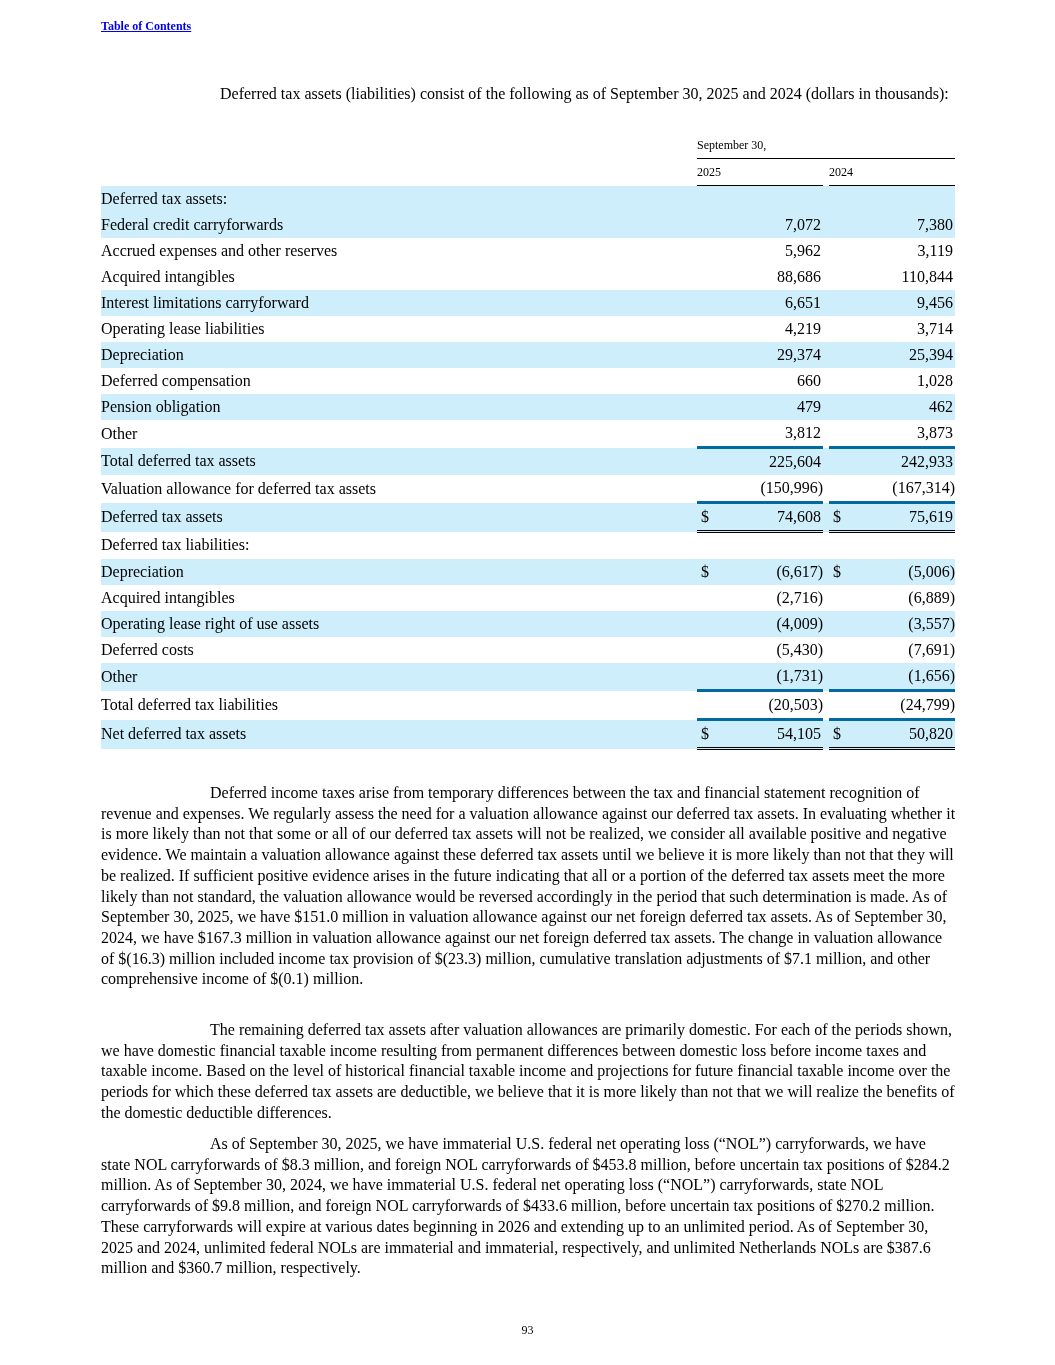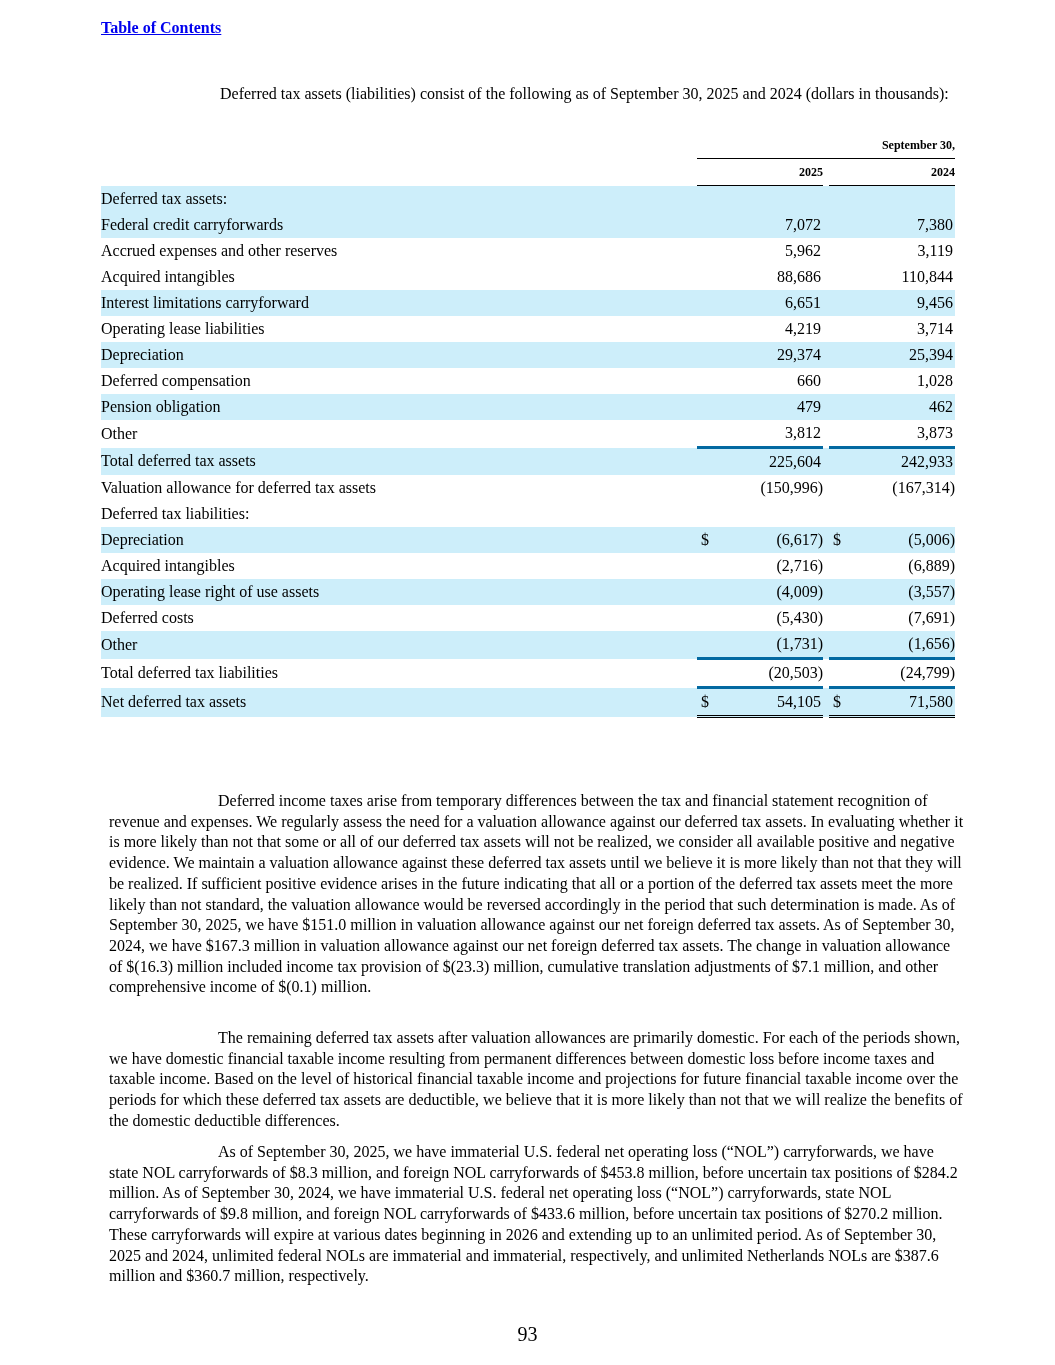--- a/index.html
+++ b/index.html
@@ -3,55 +3,55 @@
 <meta charset="utf-8">
 <style>
   html, body { margin: 0; padding: 0; background: #ffffff; }
   body {
     width: 1055px; height: 1365px; position: relative; overflow: hidden;
     font-family: "Liberation Serif", "DejaVu Serif", serif;
     color: #000; font-size: 16px;
   }
   .toc {
     position: absolute; left: 101px; top: 19px;
-    font-weight: bold; font-size: 16px; color: #0000ee;
+    font-weight: bold; font-size: 12px; color: #0000ee;
     text-decoration: underline; cursor: pointer; text-align: center;
   }
   .intro {
     position: absolute; left: 101px; top: 73px; width: 855px;
     line-height: 21px; font-size: 16px; margin: 10px;
   }
   .indent { display: inline-block; width: 109px; }
 
   table.tax {
     position: absolute; left: 101px; top: 132px; width: 854px;
     border-collapse: collapse; font-size: 16px;
   }
   table.tax td { padding: 0; height: 26px; vertical-align: middle; white-space: nowrap; }
-  .hdr td { height: 20px; font-size: 12px; font-weight: bold; text-align: right; }
+  .hdr td { height: 20px; font-size: 12px; font-weight: normal; text-align: left; }
   .hdr .sep-cell { border-bottom: 1px solid #000; }
   .shade td.c, .shade td.l { background: #cdeefa; }
   td.l { width: 600px; }
   td.gap { width: 8px; }
   td.cur { width: 22px; text-align: left; padding-left: 4px !important; }
   td.num { width: 100px; text-align: right; padding-right: 2px !important; }
   td.num.paren { padding-right: 0 !important; }
   td.mid { width: 6px; }
   .lab0 { padding-left: 4px; }
   .lab1 { padding-left: 20px; }
   .top-rule { border-top: 3px solid #0369a1; }
   .dbl { border-bottom: 3px double #000; }
 
   .para {
-    position: absolute; left: 101px; width: 855px; margin: 8px;
+    position: absolute; left: 101px; width: 855px; margin: 0;
     font-size: 16px; line-height: 20.7px; text-align: left;
   }
   .pagenum {
     position: absolute; left: 0; width: 1055px; top: 1323px;
-    text-align: center; font-size: 20px;
+    text-align: center; font-size: 12px;
   }
 </style>
 </head>
 <body>
 
 <a class="toc">Table of Contents</a>
 
 <p class="intro"><span class="indent"></span><span>Deferred tax assets (liabilities) consist of the following as of September 30, 2025 and 2024 (dollars in thousands):</span></p>
 
 <table class="tax">
@@ -169,20 +169,29 @@
       </tr>
       <tr>
         <td class="l c lab1">Valuation allowance for deferred tax assets</td>
         <td class="gap c"></td>
         <td class="cur c"></td>
         <td class="num c paren">(150,996)</td>
         <td class="mid c"></td>
         <td class="cur c"></td>
         <td class="num c paren">(167,314)</td>
       </tr>
+      <tr class="shade">
+        <td class="l c lab0">Deferred tax assets</td>
+        <td class="gap c"></td>
+        <td class="cur c top-rule dbl">$</td>
+        <td class="num c top-rule dbl">74,608</td>
+        <td class="mid c"></td>
+        <td class="cur c top-rule dbl">$</td>
+        <td class="num c top-rule dbl">75,619</td>
+      </tr>
       <tr>
         <td class="l c lab1">Deferred tax liabilities:</td>
         <td class="gap c"></td>
         <td class="cur c"></td>
         <td class="num c"></td>
         <td class="mid c"></td>
         <td class="cur c"></td>
         <td class="num c"></td>
       </tr>
       <tr class="shade">
@@ -239,21 +248,21 @@
         <td class="cur c top-rule"></td>
         <td class="num c paren top-rule">(24,799)</td>
       </tr>
       <tr class="shade">
         <td class="l c lab0">Net deferred tax assets</td>
         <td class="gap c"></td>
         <td class="cur c top-rule dbl">$</td>
         <td class="num c top-rule dbl">54,105</td>
         <td class="mid c"></td>
         <td class="cur c top-rule dbl">$</td>
-        <td class="num c top-rule dbl">71,580</td>
+        <td class="num c top-rule dbl">50,820</td>
       </tr>
     </tbody>
 </table>
 
 <p class="para" style="top:783px"><span class="indent"></span><span>Deferred income taxes arise from temporary differences between the tax and financial statement recognition of revenue and expenses. We regularly assess the need for a valuation allowance against our deferred tax assets. In evaluating whether it is more likely than not that some or all of our deferred tax assets will not be realized, we consider all available positive and negative evidence. We maintain a valuation allowance against these deferred tax assets until we believe it is more likely than not that they will be realized. If sufficient positive evidence arises in the future indicating that all or a portion of the deferred tax assets meet the more likely than not standard, the valuation allowance would be reversed accordingly in the period that such determination is made. As of September 30, 2025, we have $151.0 million in valuation allowance against our net foreign deferred tax assets. As of September 30, 2024, we have $167.3 million in valuation allowance against our net foreign deferred tax assets. The change in valuation allowance of $(16.3) million included income tax provision of $(23.3) million, cumulative translation adjustments of $7.1 million, and other comprehensive income of $(0.1) million.</span></p>
 <p class="para" style="top:1020px"><span class="indent"></span><span>The remaining deferred tax assets after valuation allowances are primarily domestic. For each of the periods shown, we have domestic financial taxable income resulting from permanent differences between domestic loss before income taxes and taxable income. Based on the level of historical financial taxable income and projections for future financial taxable income over the periods for which these deferred tax assets are deductible, we believe that it is more likely than not that we will realize the benefits of the domestic deductible differences.</span></p>
 <p class="para" style="top:1134px"><span class="indent"></span><span>As of September 30, 2025, we have immaterial U.S. federal net operating loss (“NOL”) carryforwards, we have state NOL carryforwards of $8.3 million,  and foreign NOL carryforwards of $453.8 million, before uncertain tax positions of $284.2 million. As of September 30, 2024, we have immaterial U.S. federal net operating loss (“NOL”) carryforwards, state NOL carryforwards of $9.8 million, and foreign NOL carryforwards of $433.6 million, before uncertain tax positions of $270.2 million. These carryforwards will expire at various dates beginning in 2026 and extending up to an unlimited period. As of September 30, 2025 and 2024, unlimited federal NOLs are immaterial and immaterial, respectively, and unlimited Netherlands NOLs are $387.6 million and $360.7 million, respectively.</span></p>
 
 <div class="pagenum">93</div>
 

